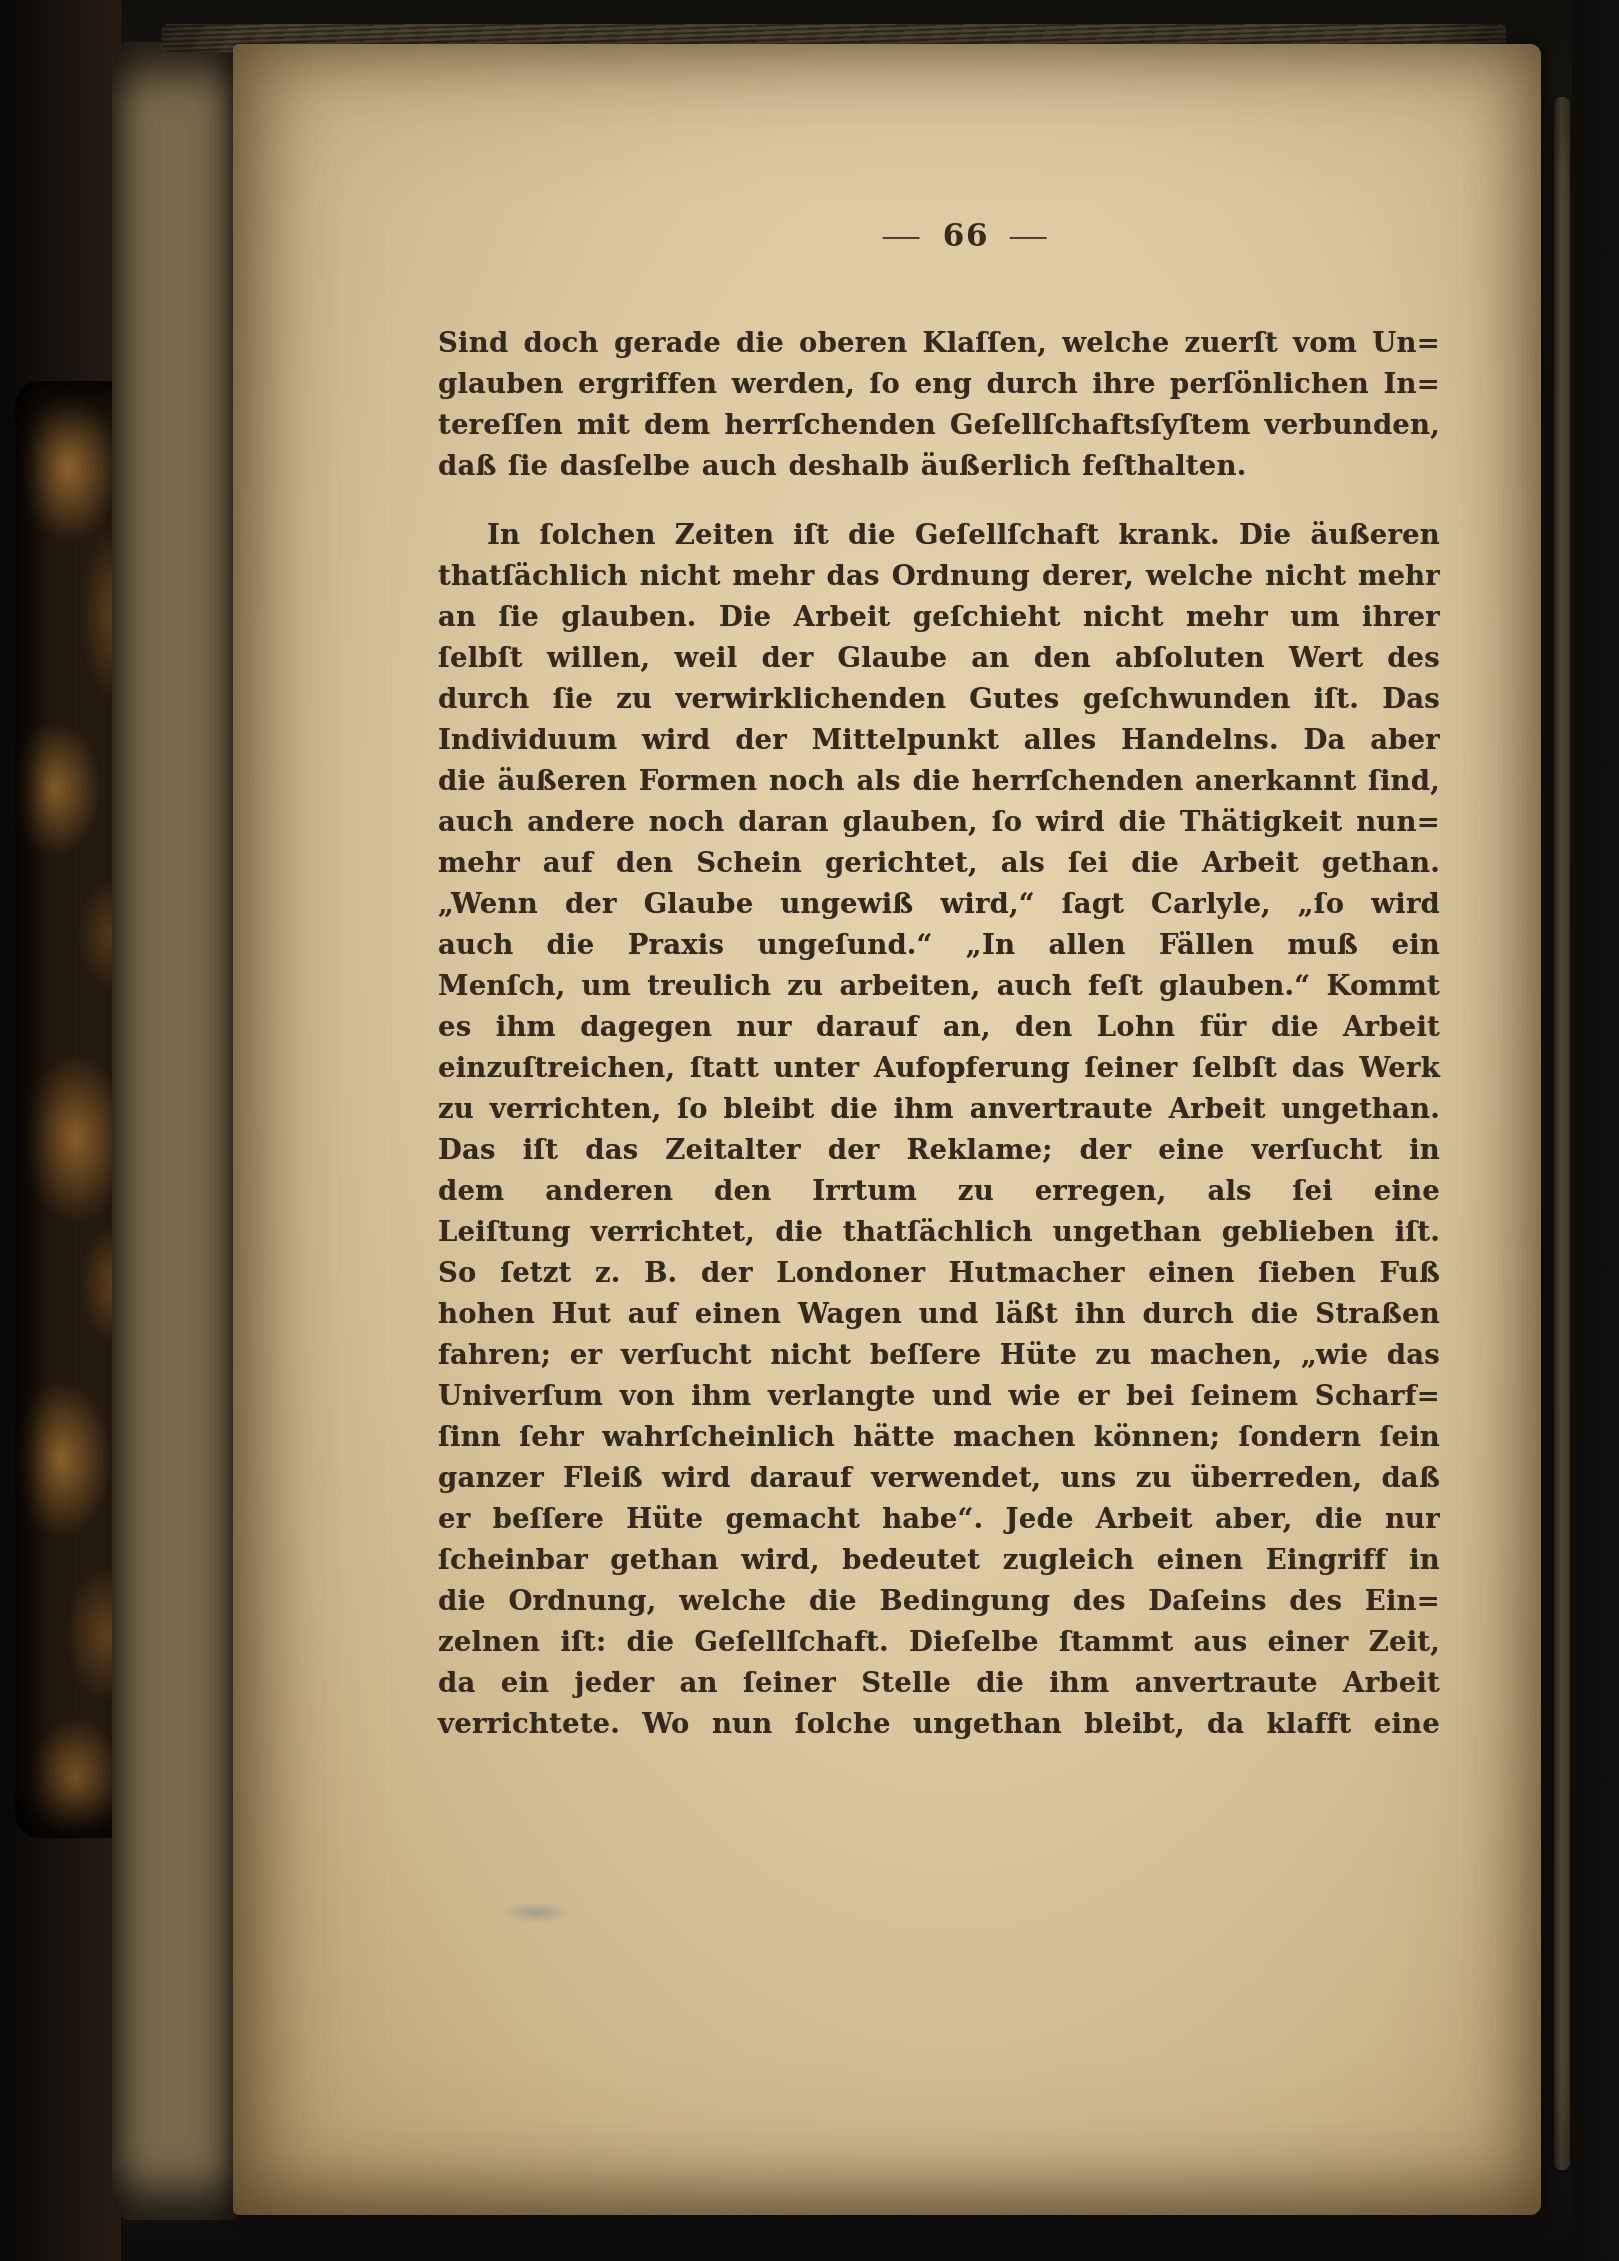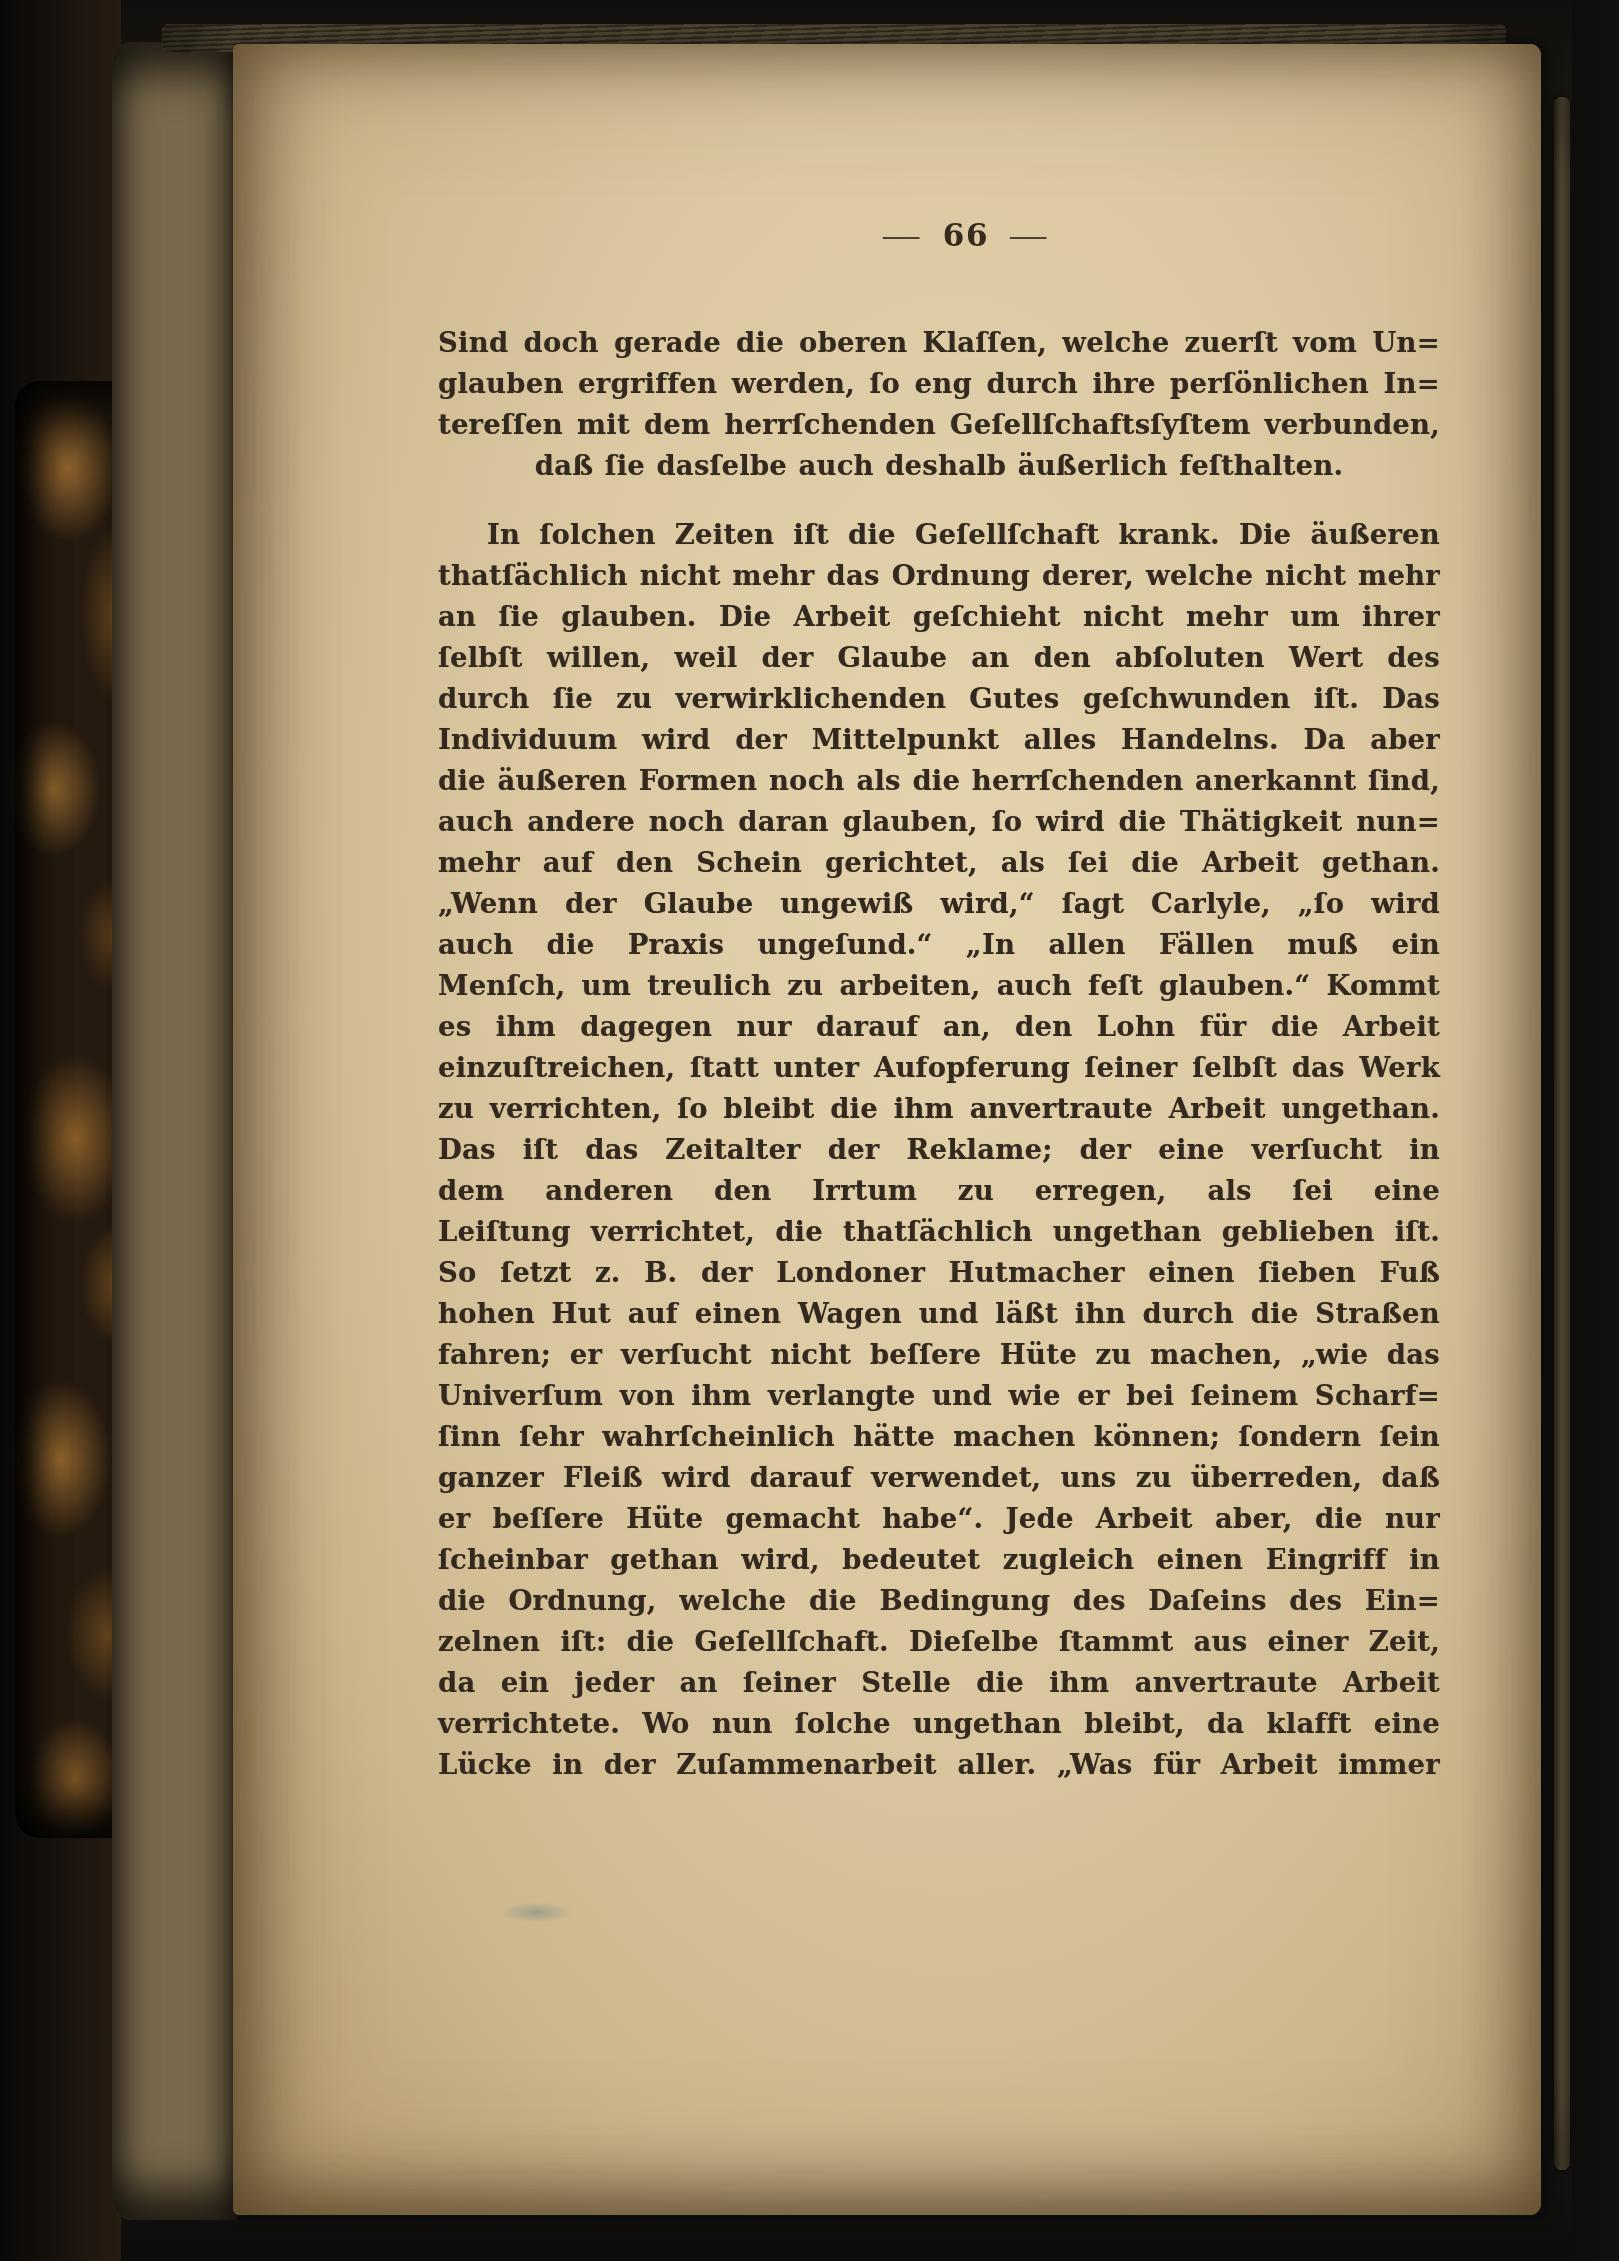--- a/index.html
+++ b/index.html
@@ -76,21 +76,21 @@
     color:#352b1f;font-size:31px;font-weight:700;letter-spacing:1.6px;
   }
   .page-header .dash{font-weight:400;opacity:.85;transform:scaleX(1.3);}
   
   .text-block{
     position:absolute;left:438px;top:322px;width:1002px;
     color:#33291e;font-size:27.5px;font-weight:700;line-height:41px;
     letter-spacing:0.2px;word-spacing:1.6px;
     text-shadow:0 0 0.8px rgba(51,41,30,.35);
   }
-  .line{white-space:normal;text-align:center;}
+  .line{white-space:normal;}
   .line.just{text-align:justify;text-align-last:justify;}
   .line.indent{padding-left:49px;margin-top:28px;}
   
   .smudge{
     position:absolute;left:267px;top:1858px;width:73px;height:21px;border-radius:50%;
     background:radial-gradient(ellipse, rgba(70,110,130,.35), rgba(70,110,130,0) 70%);
   }
 </style>
 </head>
 <body>
@@ -144,17 +144,16 @@
       <div class="line just">fahren; er verſucht nicht beſſere Hüte zu machen, „wie das</div>
       <div class="line just">Univerſum von ihm verlangte und wie er bei ſeinem Scharf=</div>
       <div class="line just">ſinn ſehr wahrſcheinlich hätte machen können; ſondern ſein</div>
       <div class="line just">ganzer Fleiß wird darauf verwendet, uns zu überreden, daß</div>
       <div class="line just">er beſſere Hüte gemacht habe“.  Jede Arbeit aber, die nur</div>
       <div class="line just">ſcheinbar gethan wird, bedeutet zugleich einen Eingriff in</div>
       <div class="line just">die Ordnung, welche die Bedingung des Daſeins des Ein=</div>
       <div class="line just">zelnen iſt: die Geſellſchaft.  Dieſelbe ſtammt aus einer Zeit,</div>
       <div class="line just">da ein jeder an ſeiner Stelle die ihm anvertraute Arbeit</div>
       <div class="line just">verrichtete.  Wo nun ſolche ungethan bleibt, da klafft eine</div>
-      <div class="line just">Lücke in der Zuſammenarbeit aller.  „Was für Arbeit immer</div>
     </div>
 
 </div>
 
 
 </body></html>

